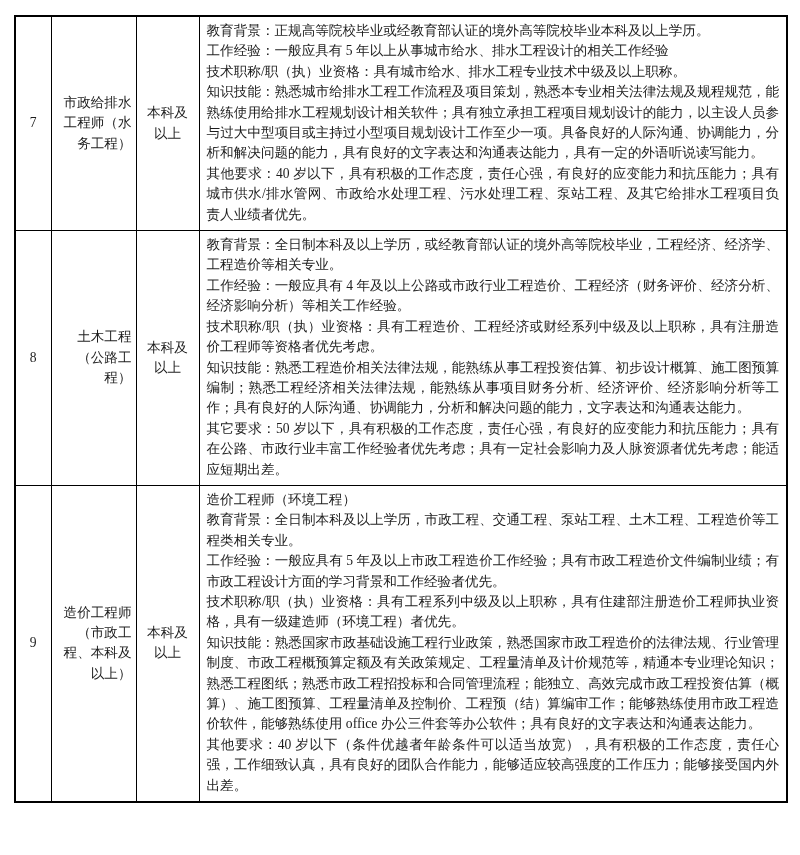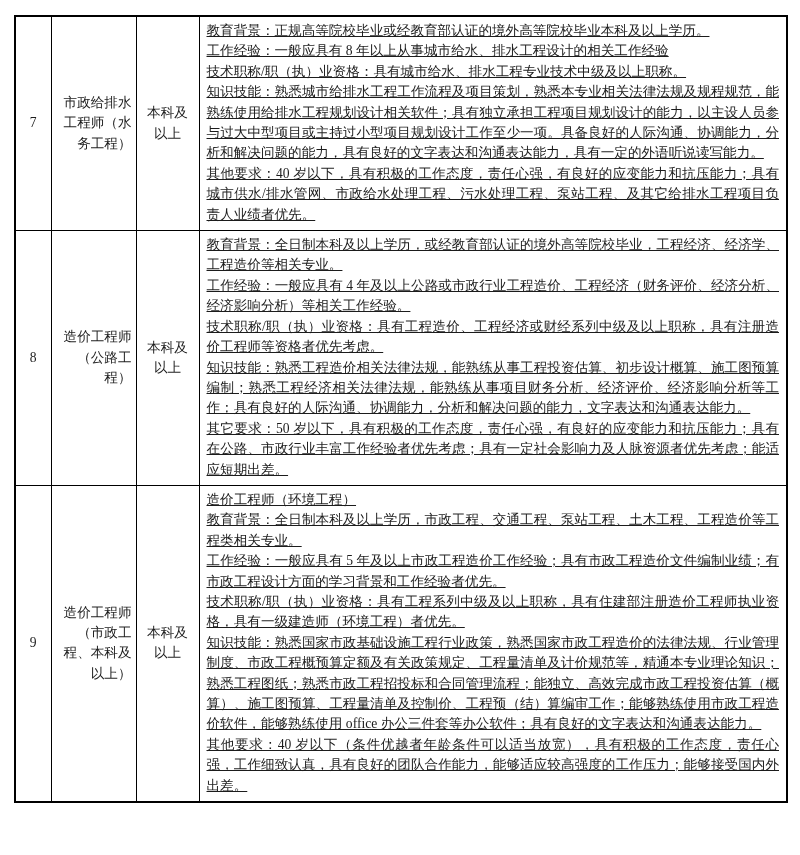--- a/index.html
+++ b/index.html
@@ -50,44 +50,43 @@
   }
   td.col-details {
     vertical-align: top;
     padding: 4px 7px 5px 7px;
     text-align: justify;
   }
   td.col-details p {
     margin: 0;
     padding: 0;
     text-align: justify;
-    text-decoration: underline;
   }
 </style>
 </head>
 <body>
 
 <div class="page">
   <table class="jobs">
     <tbody>
       <tr>
         <td class="col-no">7</td>
         <td class="col-pos">市政给排水工程师（水务工程）</td>
         <td class="col-edu">本科及以上</td>
         <td class="col-details">
           <p>教育背景：正规高等院校毕业或经教育部认证的境外高等院校毕业本科及以上学历。</p>
-          <p>工作经验：一般应具有 8 年以上从事城市给水、排水工程设计的相关工作经验</p>
+          <p>工作经验：一般应具有 5 年以上从事城市给水、排水工程设计的相关工作经验</p>
           <p>技术职称/职（执）业资格：具有城市给水、排水工程专业技术中级及以上职称。</p>
           <p>知识技能：熟悉城市给排水工程工作流程及项目策划，熟悉本专业相关法律法规及规程规范，能熟练使用给排水工程规划设计相关软件；具有独立承担工程项目规划设计的能力，以主设人员参与过大中型项目或主持过小型项目规划设计工作至少一项。具备良好的人际沟通、协调能力，分析和解决问题的能力，具有良好的文字表达和沟通表达能力，具有一定的外语听说读写能力。</p>
           <p>其他要求：40 岁以下，具有积极的工作态度，责任心强，有良好的应变能力和抗压能力；具有城市供水/排水管网、市政给水处理工程、污水处理工程、泵站工程、及其它给排水工程项目负责人业绩者优先。</p>
         </td>
       </tr>
       <tr>
         <td class="col-no">8</td>
-        <td class="col-pos">造价工程师（公路工程）</td>
+        <td class="col-pos">土木工程（公路工程）</td>
         <td class="col-edu">本科及以上</td>
         <td class="col-details">
           <p>教育背景：全日制本科及以上学历，或经教育部认证的境外高等院校毕业，工程经济、经济学、工程造价等相关专业。</p>
           <p>工作经验：一般应具有 4 年及以上公路或市政行业工程造价、工程经济（财务评价、经济分析、经济影响分析）等相关工作经验。</p>
           <p>技术职称/职（执）业资格：具有工程造价、工程经济或财经系列中级及以上职称，具有注册造价工程师等资格者优先考虑。</p>
           <p>知识技能：熟悉工程造价相关法律法规，能熟练从事工程投资估算、初步设计概算、施工图预算编制；熟悉工程经济相关法律法规，能熟练从事项目财务分析、经济评价、经济影响分析等工作；具有良好的人际沟通、协调能力，分析和解决问题的能力，文字表达和沟通表达能力。</p>
           <p>其它要求：50 岁以下，具有积极的工作态度，责任心强，有良好的应变能力和抗压能力；具有在公路、市政行业丰富工作经验者优先考虑；具有一定社会影响力及人脉资源者优先考虑；能适应短期出差。</p>
         </td>
       </tr>
       <tr>

